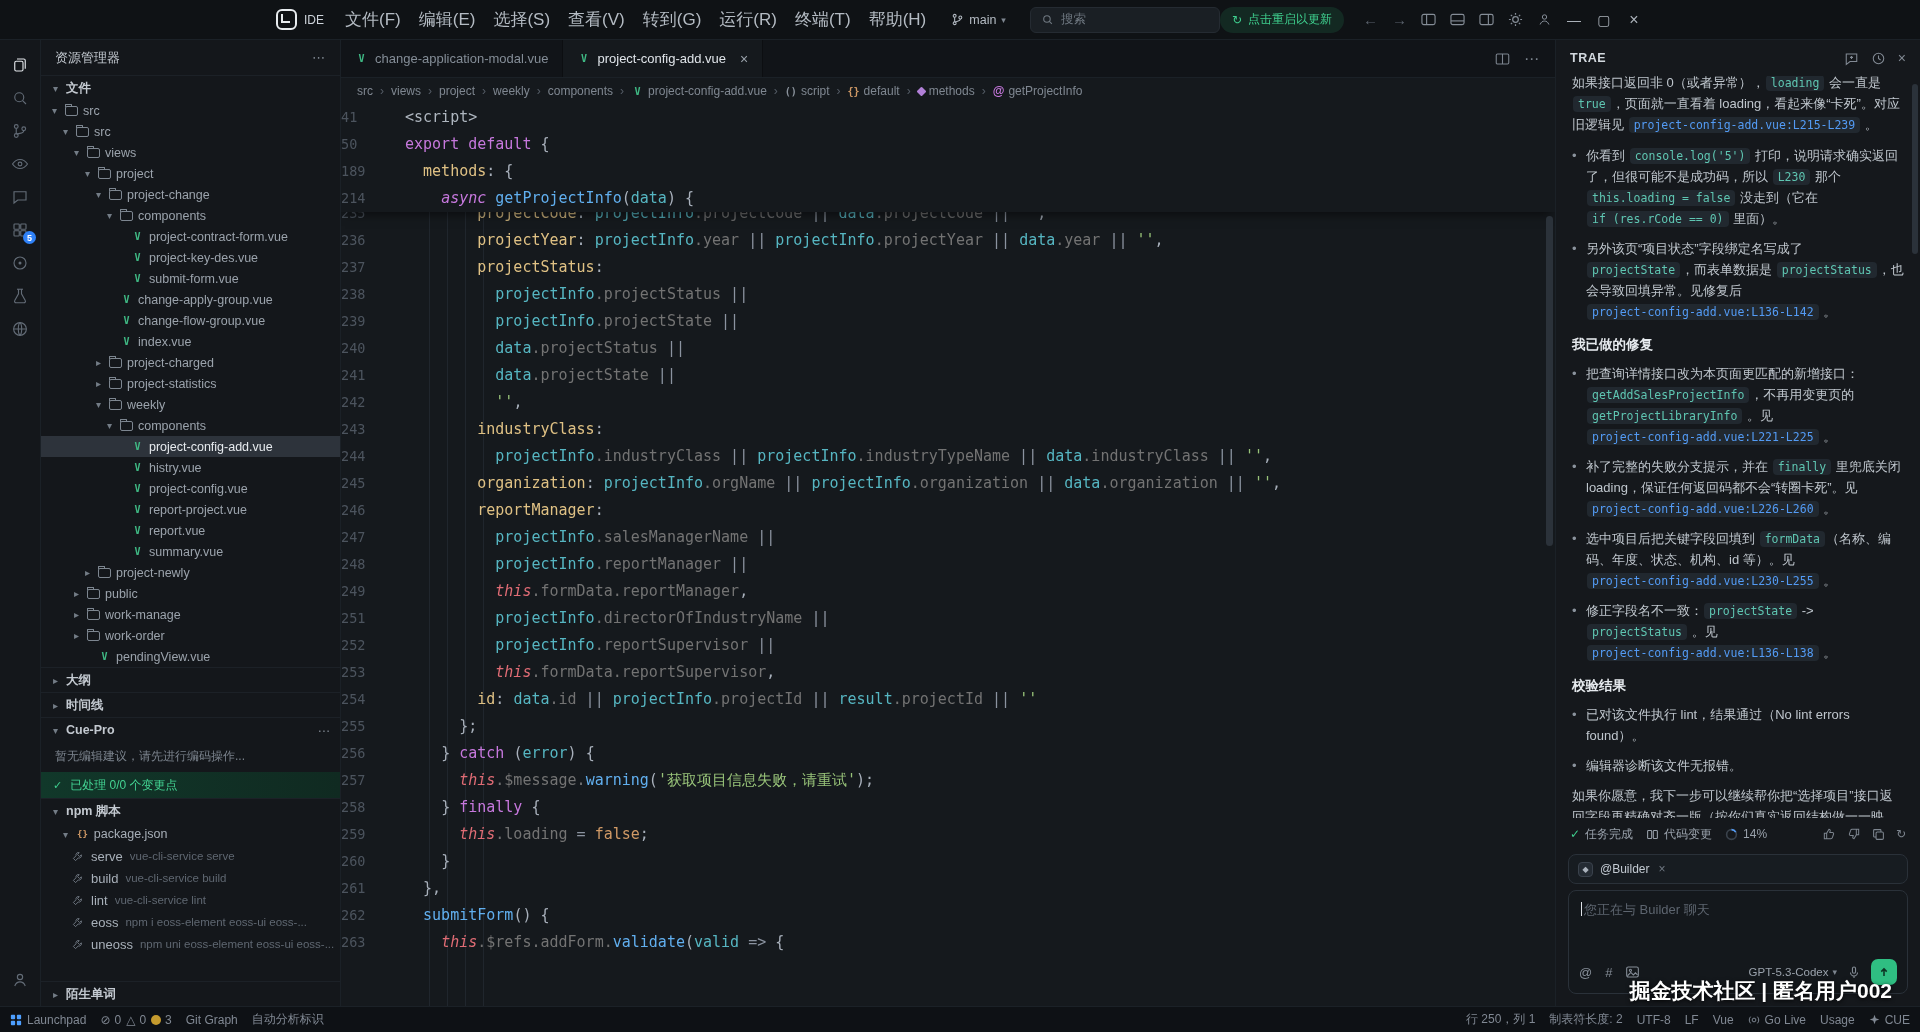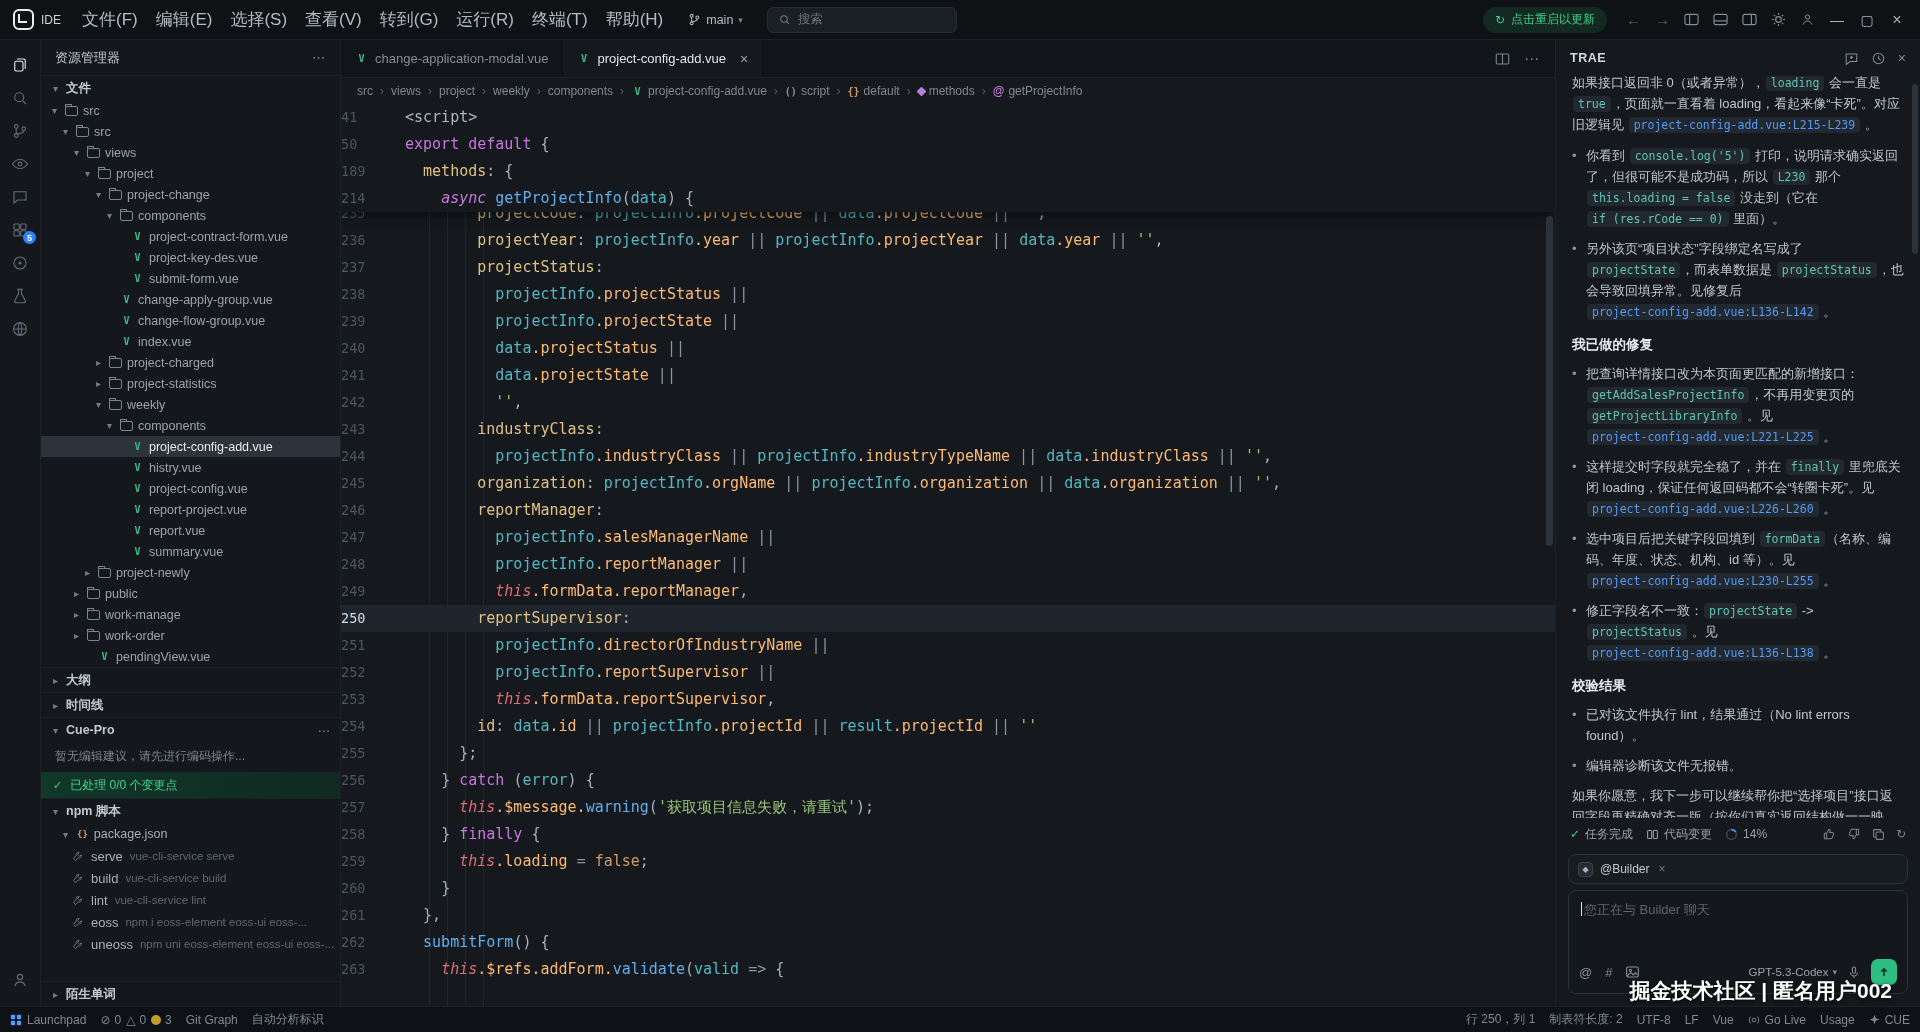--- a/index.html
+++ b/index.html
@@ -2,21 +2,21 @@
 <html><head>
 <meta charset="utf-8">
 <style>
 *{margin:0;padding:0;box-sizing:border-box}
 html,body{width:1920px;height:1032px;overflow:hidden;background:#000}
 body{font-family:"Liberation Sans","DejaVu Sans",sans-serif;color:#c6ccd3}
 svg{display:block}
 #app{width:1920px;height:1032px;display:flex;flex-direction:column;background:#101316}
 
 
-#titlebar{height:40px;flex:0 0 40px;display:flex;justify-content:space-between;align-items:center;background:#0f1215;border-bottom:1px solid #1b2127;padding:0 8px}
+#titlebar{height:40px;flex:0 0 40px;display:flex;justify-content:center;align-items:center;background:#0f1215;border-bottom:1px solid #1b2127;padding:0 8px}
 .tb-group{display:flex;align-items:center;height:100%}
 .app-logo{width:21px;height:21px;border:2px solid #e8ecef;border-radius:6px;margin:0 7px 0 5px;position:relative}
 .app-logo:after{content:"";position:absolute;left:3px;top:3px;width:7px;height:7px;border-left:2px solid #e8ecef;border-bottom:2px solid #e8ecef}
 .ide-label{font-size:12px;color:#cdd3da;margin-right:12px}
 #menubar{display:flex}
 .menu-item{font-size:17px;color:#b4bbc3;padding:4px 9px;border-radius:4px;white-space:nowrap}
 .branch-widget{display:flex;align-items:center;gap:5px;margin-left:16px;font-size:12.5px;color:#b4bbc3}
 .chev-sm{color:#7d858f;font-size:9px}
 .search-box{display:flex;align-items:center;gap:7px;margin-left:24px;background:#1a1f24;border:1px solid #252b32;border-radius:6px;height:26px;width:190px;padding:0 10px;font-size:12.5px;color:#6f7881}
 .restart-pill{display:flex;align-items:center;gap:6px;background:rgba(46,160,103,.16);color:#3fcf8e;font-size:12px;height:26px;padding:0 12px;border-radius:13px;margin-right:12px;white-space:nowrap}
@@ -81,21 +81,21 @@
 #code-body{position:relative;z-index:1}
 .code-line{display:flex;height:27px}
 .gutter{flex:0 0 64px;text-align:left;padding-right:22px;color:#4c545e;font-size:13.5px}
 .code-line.current{background:#1e252c}
 .code-line.current .gutter{color:#d5dbe2}
 .code-text{white-space:pre}
 .clip-line{height:15px;overflow:hidden;position:relative;opacity:.85}
 .clip-line .code-line{position:relative;top:-12px}
 .tk-pln{color:#c8cfd6}.tk-kw{color:#c678dd}.tk-kwi{color:#c678dd;font-style:italic}
 .tk-kw2{color:#e06c75;font-style:italic}.tk-fn{color:#61afef}.tk-key{color:#dfc184}
-.tk-var{color:#56b6c2}.tk-mem{color:#fdba74}.tk-op{color:#8b93a0}.tk-pun{color:#a8b0bb}
+.tk-var{color:#56b6c2}.tk-mem{color:#737373}.tk-op{color:#8b93a0}.tk-pun{color:#a8b0bb}
 .tk-str{color:#98c379}.tk-bool{color:#d19a66}.tk-tag{color:#aeb6bf}
 .editor-scrollbar{position:absolute;right:2px;top:112px;width:7px;height:330px;background:#2b323a;border-radius:4px;z-index:3}
 
 
 #chat{flex:0 0 365px;background:#15181c;border-left:1px solid #1b2127;display:flex;flex-direction:column;min-height:0;position:relative}
 .chat-header{height:36px;flex:0 0 36px;display:flex;align-items:center;padding:0 14px;gap:12px}
 .chat-title{font-weight:700;font-size:12.5px;letter-spacing:.5px;color:#d2d8de;margin-right:auto}
 .chat-hicon{color:#828a94;display:flex;font-size:14px}
 #chat-content{flex:1;overflow:hidden;padding:0 16px;font-size:13px;line-height:21px;color:#bfc6cd}
 #chat-content > :first-child{margin-top:-4px}
@@ -655,24 +655,20 @@
               <span class="code-text"><span class="tk-pln">          </span><span class="tk-var">projectInfo</span><span class="tk-mem">.salesManagerName</span><span class="tk-op"> ||</span></span>
             </div>
             <div class="code-line">
               <span class="gutter">248</span>
               <span class="code-text"><span class="tk-pln">          </span><span class="tk-var">projectInfo</span><span class="tk-mem">.reportManager</span><span class="tk-op"> ||</span></span>
             </div>
             <div class="code-line">
               <span class="gutter">249</span>
               <span class="code-text"><span class="tk-pln">          </span><span class="tk-kw2">this</span><span class="tk-mem">.formData.reportManager</span><span class="tk-pun">,</span></span>
             </div>
-            <div class="code-line current">
-              <span class="gutter">250</span>
-              <span class="code-text"><span class="tk-pln">        </span><span class="tk-key">reportSupervisor</span><span class="tk-pun">:</span></span>
-            </div>
             <div class="code-line">
               <span class="gutter">251</span>
               <span class="code-text"><span class="tk-pln">          </span><span class="tk-var">projectInfo</span><span class="tk-mem">.directorOfIndustryName</span><span class="tk-op"> ||</span></span>
             </div>
             <div class="code-line">
               <span class="gutter">252</span>
               <span class="code-text"><span class="tk-pln">          </span><span class="tk-var">projectInfo</span><span class="tk-mem">.reportSupervisor</span><span class="tk-op"> ||</span></span>
             </div>
             <div class="code-line">
               <span class="gutter">253</span>
@@ -750,21 +746,21 @@
             <span class="bullet">•</span>
             <span><span>另外该页“项目状态”字段绑定名写成了 </span><span class="chip">projectState</span><span>，而表单数据是 </span><span class="chip">projectStatus</span><span>，也会导致回填异常。见修复后 </span><span class="chip link">project-config-add.vue:L136-L142</span><span> 。</span></span>
           </div>
           <div class="chat-h">我已做的修复</div>
           <div class="chat-li">
             <span class="bullet">•</span>
             <span><span>把查询详情接口改为本页面更匹配的新增接口：</span><span class="chip">getAddSalesProjectInfo</span><span>，不再用变更页的 </span><span class="chip">getProjectLibraryInfo</span><span> 。见 </span><span class="chip link">project-config-add.vue:L221-L225</span><span> 。</span></span>
           </div>
           <div class="chat-li">
             <span class="bullet">•</span>
-            <span><span>这样提交时字段就完全稳了，并在 </span><span class="chip">finally</span><span> 里兜底关闭 loading，保证任何返回码都不会“转圈卡死”。见 </span><span class="chip link">project-config-add.vue:L226-L260</span><span> 。</span></span>
+            <span><span>补了完整的失败分支提示，并在 </span><span class="chip">finally</span><span> 里兜底关闭 loading，保证任何返回码都不会“转圈卡死”。见 </span><span class="chip link">project-config-add.vue:L226-L260</span><span> 。</span></span>
           </div>
           <div class="chat-li">
             <span class="bullet">•</span>
             <span><span>选中项目后把关键字段回填到 </span><span class="chip">formData</span><span>（名称、编码、年度、状态、机构、id 等）。见 </span><span class="chip link">project-config-add.vue:L230-L255</span><span> 。</span></span>
           </div>
           <div class="chat-li">
             <span class="bullet">•</span>
             <span><span>修正字段名不一致：</span><span class="chip">projectState</span><span> -&gt; </span><span class="chip">projectStatus</span><span> 。见 </span><span class="chip link">project-config-add.vue:L136-L138</span><span> 。</span></span>
           </div>
           <div class="chat-h">校验结果</div>

